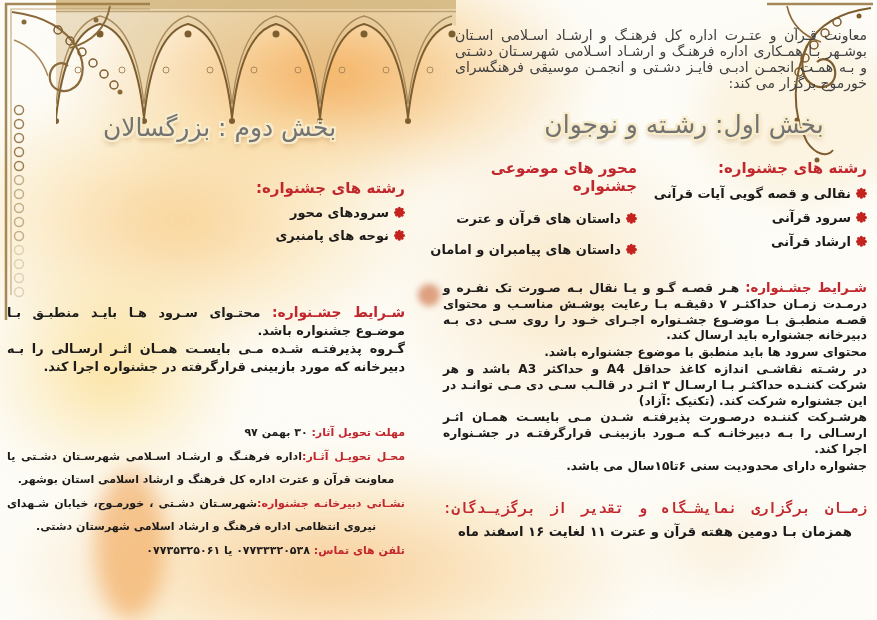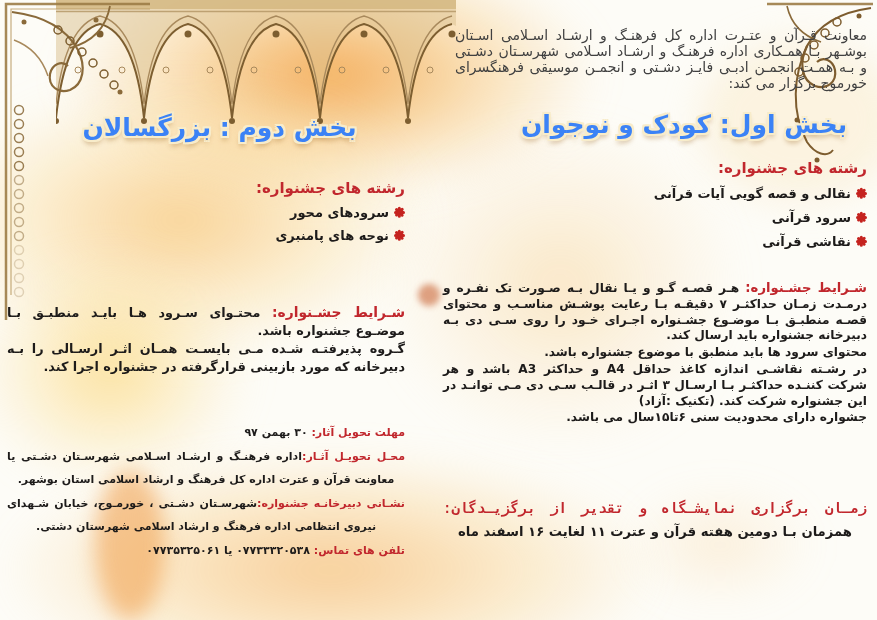--- a/index.html
+++ b/index.html
@@ -27,21 +27,21 @@
   .corner-l{position:absolute;left:0;top:0;}
   .corner-r{position:absolute;right:0;top:0;}
   
   .abs{position:absolute;margin:0;}
   .intro{
     top:27px;right:10px;width:412px;
     font-size:14px;line-height:16px;color:#404040;
     text-align:justify;text-align-last:right;
   }
   .title{
-    font-size:25px;font-weight:bold;color:#3b82f6;text-align:center;
+    font-size:25px;font-weight:normal;color:#737373;text-align:center;
     text-shadow:
       -2px -2px 0 #f8ecca, 2px -2px 0 #f8ecca,
       -2px 2px 0 #f8ecca, 2px 2px 0 #f8ecca,
       -2px 0 0 #f8ecca, 2px 0 0 #f8ecca,
       0 -2px 0 #f8ecca, 0 2px 0 #f8ecca,
       0 4px 5px rgba(150,95,25,.45);
   }
   .t1{top:110px;right:28px;width:330px;}
   .t2{top:113px;left:52px;width:335px;}
   .colhead{color:#c1272d;font-size:15px;font-weight:bold;margin:0 0 3px;text-align:right;}
@@ -177,35 +177,41 @@
       <g fill="#7d5c2e">
           <circle cx="18" cy="16" r="2.5"></circle>
           <circle cx="80" cy="120" r="2.5"></circle>
           <circle cx="60" cy="160" r="2.5"></circle>
         </g>
     </g>
   </svg>
 
   <p class="abs intro">معاونت قـرآن و عتـرت اداره کل فرهنـگ و ارشـاد اسـلامی اسـتان بوشـهر بـا همـکاری اداره فرهنـگ و ارشـاد اسـلامی شهرسـتان دشـتی و بـه همـت انجمـن ادبـی فایـز دشـتی و انجمـن موسیقی فرهنگسرای خورموج برگزار می کند:</p>
 
-  <h1 class="abs title t1">بخش اول: کودک و نوجوان</h1>
+  <h1 class="abs title t1">بخش اول: رشـته و نوجوان</h1>
   <h1 class="abs title t2">بخش دوم : بزرگسالان</h1>
 
   <div class="abs fields-r">
     <div class="colhead">رشته های جشنواره:</div>
     <div class="li"><span class="ast"><i></i><i></i><i></i><i></i></span><span>نقالی و  قصه گویی آیات قرآنی</span></div>
     <div class="li"><span class="ast"><i></i><i></i><i></i><i></i></span><span>سرود قرآنی</span></div>
-    <div class="li"><span class="ast"><i></i><i></i><i></i><i></i></span><span>نقاشی قرآنی</span></div>
-  </div>
-
+    <div class="li"><span class="ast"><i></i><i></i><i></i><i></i></span><span>ارشاد قرآنی</span></div>
+  </div>
+
+  <div class="abs themes">
+    <div class="colhead">محور های موضوعی جشنواره</div>
+    <div class="li"><span class="ast"><i></i><i></i><i></i><i></i></span><span>داستان های قرآن و عترت</span></div>
+    <div class="li"><span class="ast"><i></i><i></i><i></i><i></i></span><span>داستان های پیامبران و امامان</span></div>
+  </div>
 
   <div class="abs cond cond-r">
     <p><span class="red">شـرایط جشـنواره:</span> <span>هـر قصـه گـو  و یـا نقال بـه صـورت تک نفـره و درمـدت زمـان حداکثـر ۷ دقیقـه بـا رعایت پوشـش مناسـب و محتوای قصـه منطبـق بـا موضـوع جشـنواره  اجـرای خـود را روی سـی دی بـه دبیرخانه جشنواره باید ارسال کند.</span></p>
     <p>محتوای سرود ها باید منطبق با موضوع جشنواره باشد.</p>
     <p>در رشـته نقاشـی اندازه کاغذ حداقل A4 و  حداکثر A3 باشد و هر شرکت کننـده حداکثـر بـا ارسـال ۳ اثـر در قالـب سـی دی مـی توانـد در این جشنواره شرکت کند. (تکنیک :آزاد)</p>
+    <p>هرشـرکت کننـده درصـورت پذیرفتـه شـدن مـی بایسـت همـان اثـر ارسـالی را بـه دبیرخانـه کـه مـورد بازبینـی قرارگرفتـه در جشـنواره اجرا کند.</p>
     <p>جشواره دارای محدودیت سنی ۶تا۱۵سال می باشد.</p>
   </div>
 
   <p class="abs exhib"><span class="red">زمـان برگزاری نمایشـگاه و تقدیر از برگزیـدگان:</span> <span>همزمان بـا دومین هفته قرآن و عترت ۱۱ لغایت ۱۶ اسفند ماه</span></p>
 
   <div class="abs fields-l">
     <div class="colhead">رشته های جشنواره:</div>
     <div class="li"><span class="ast"><i></i><i></i><i></i><i></i></span><span>سرودهای محور</span></div>
     <div class="li"><span class="ast"><i></i><i></i><i></i><i></i></span><span>نوحه های پامنبری</span></div>
   </div>

